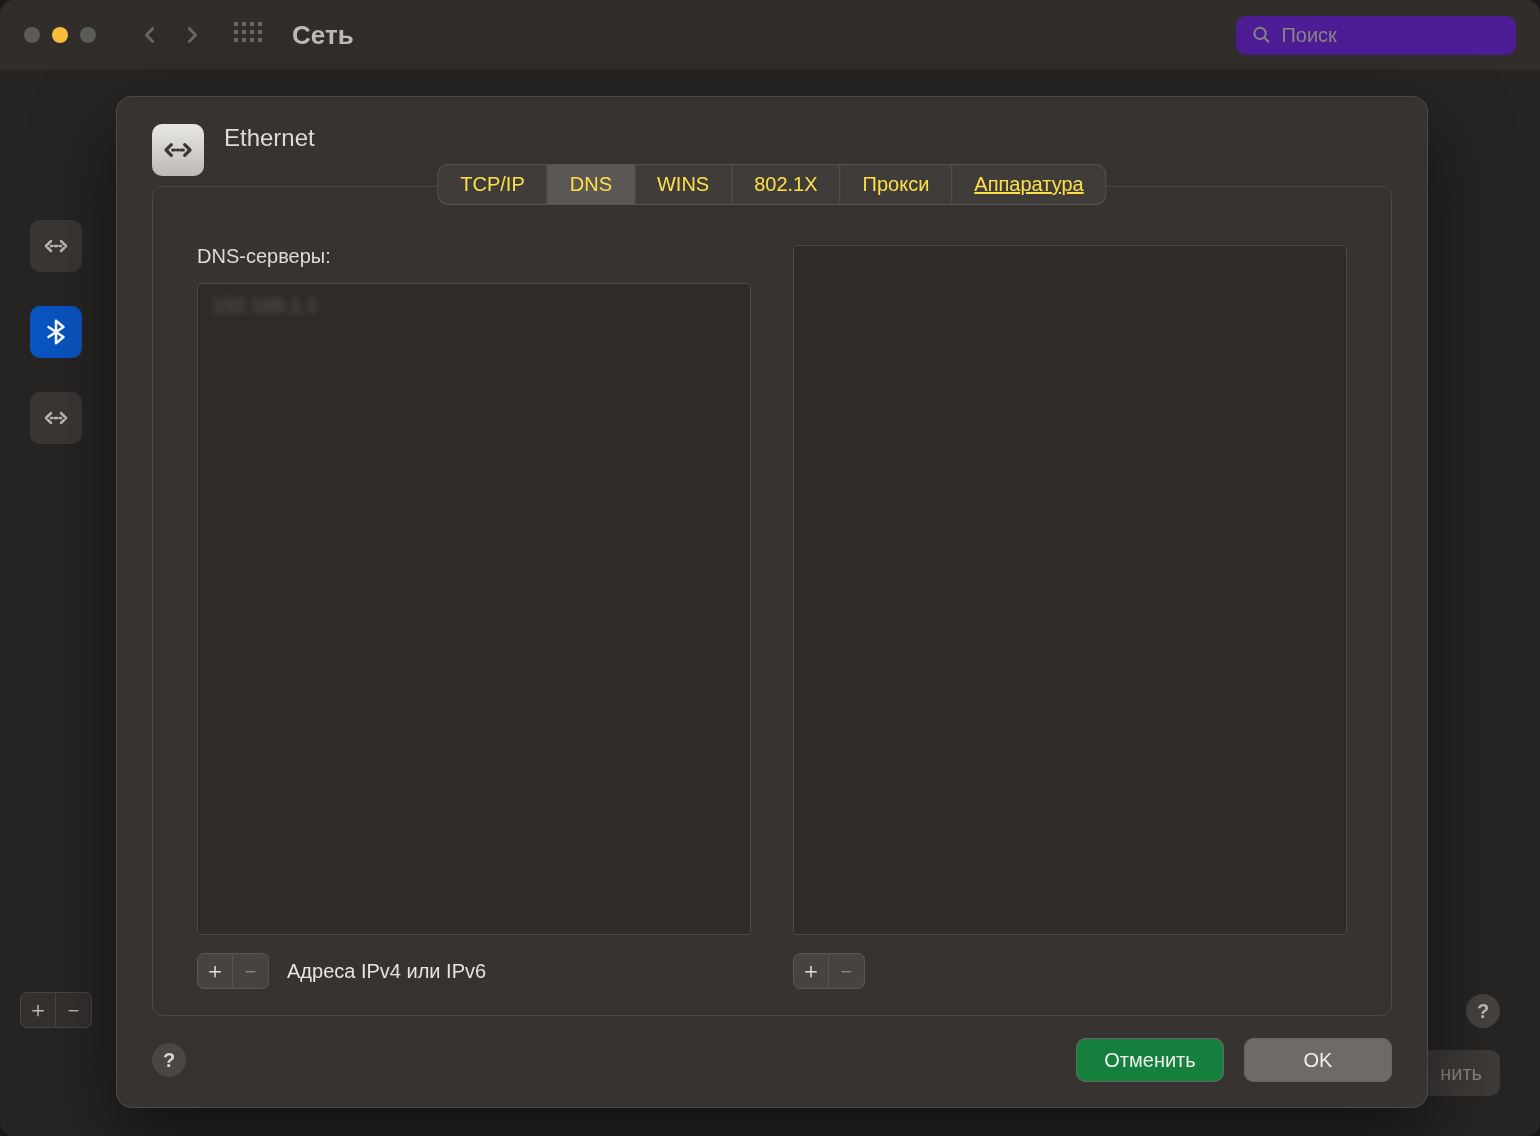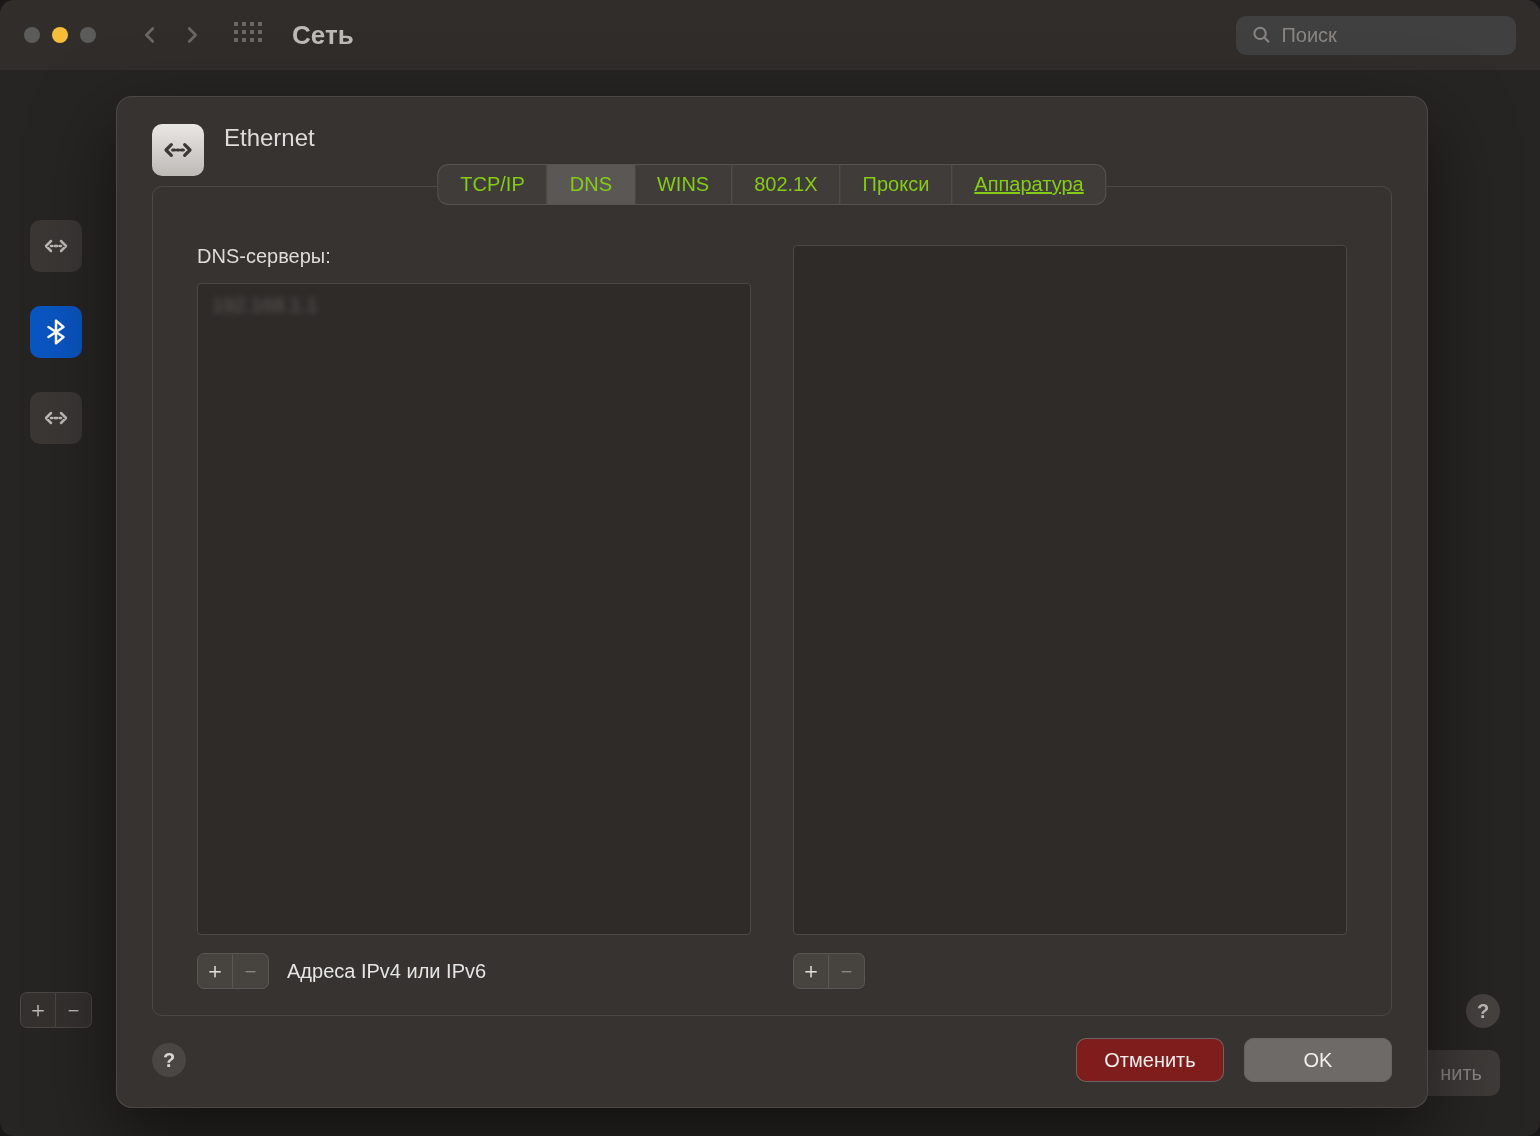--- a/index.html
+++ b/index.html
@@ -43,21 +43,21 @@
       display:grid; grid-template-columns:repeat(4,4px); grid-template-rows:repeat(3,4px);
       gap:4px; margin: 0 18px 0 14px;
     }
     .grid-icon span{ background:#6b6765; width:4px; height:4px;}
     .title {
       color:#bdb9b5; font-size:26px; font-weight:700;
     }
     .titlebar .spacer{ flex:1;}
     .search {
       display:flex; align-items:center;
-      background:#404040;
+      background:#4c1d95;
       border-radius:10px;
       padding:8px 16px;
       width: 280px;
     }
     .search svg{ width:22px; height:22px; fill:none; stroke:#8a8684; stroke-width:2.5;}
     .search input{
       background:transparent; border:none; outline:none;
       color:#bdb9b5; font-size:20px; margin-left:10px; width:100%;
     }
     .search input::placeholder{ color:#8a8684;}
@@ -132,21 +132,21 @@
       display:flex; gap:42px;
     }
     .tabs{
       position:absolute; top:-22px; left:50%; transform:translateX(-50%);
       display:flex; background:#3f3c3a; border-radius:10px;
       box-shadow: 0 0 0 1px #555250;
       overflow:hidden;
     }
     .tab{
       padding: 8px 22px;
-      font-size:20px; color:#84cc16;
+      font-size:20px; color:#fde047;
       border-right:1px solid #555250;
       cursor:pointer;
       background:transparent;
     }
     .tab:last-child{border-right:none;text-decoration:underline;}
     .tab.active{ background:#5b5755;}
     .col{ flex:1; display:flex; flex-direction:column;}
     .col-label{ font-size:20px; color:#dedbd8; margin-bottom:15px;}
     .listbox{
       flex:1;
@@ -175,21 +175,21 @@
     .hint{ font-size:20px; color:#e5e5e5;text-align:center;}
 
     .sheet-footer{
       display:flex; align-items:center; margin-top:22px;
     }
     .sheet-footer .spacer{flex:1;}
     .btn{
       min-width:148px; height:44px; padding:0 26px;
       border-radius:10px; border:none;
       font-size:20px; color:#f0edea;
-      background:#7f1d1d;
+      background:#15803d;
       box-shadow: 0 0 0 1px #696563 inset;
       cursor:pointer;
     }
     .btn.primary{ background:#6e6a67;}
     .btn + .btn{ margin-left:20px;}
     .help-small{
       width:34px;height:34px;border-radius:50%;
       background:#4a4644;color:#d9d6d4;
       display:flex;align-items:center;justify-content:center;
       font-size:20px; font-weight:600; cursor:pointer;

